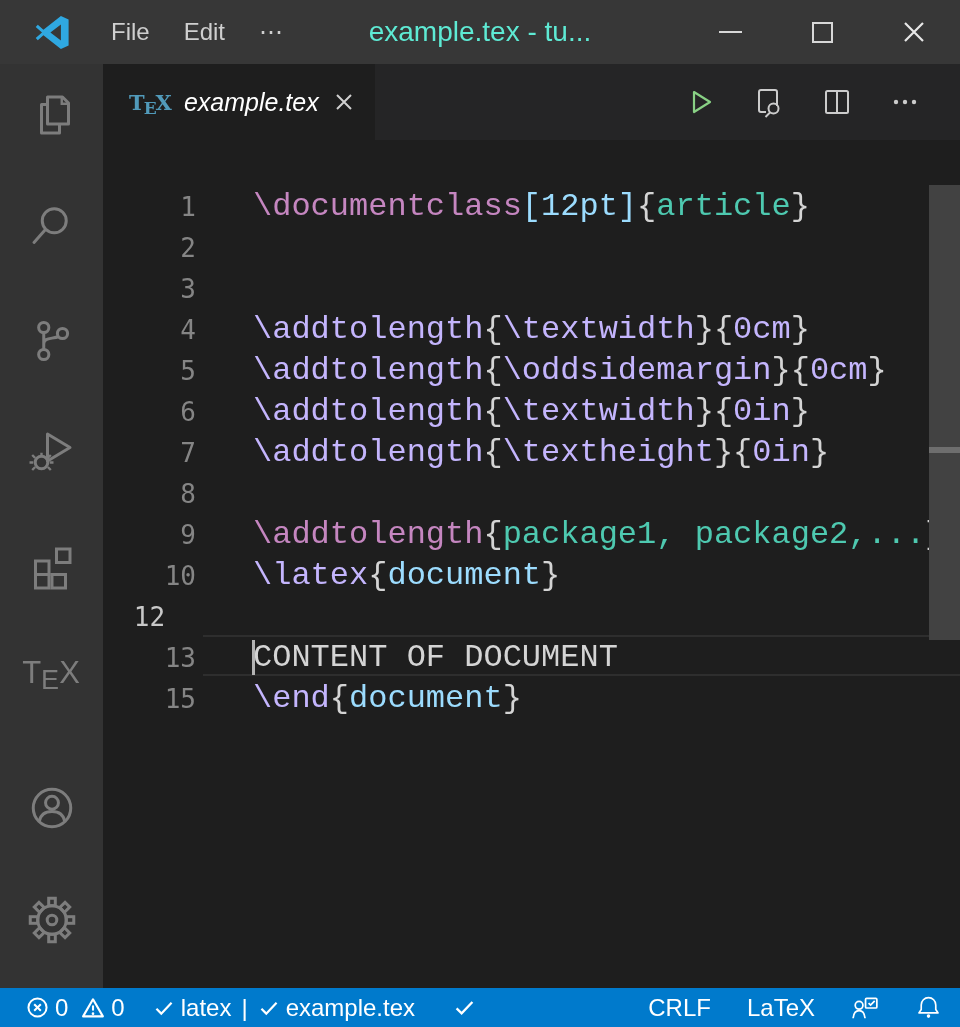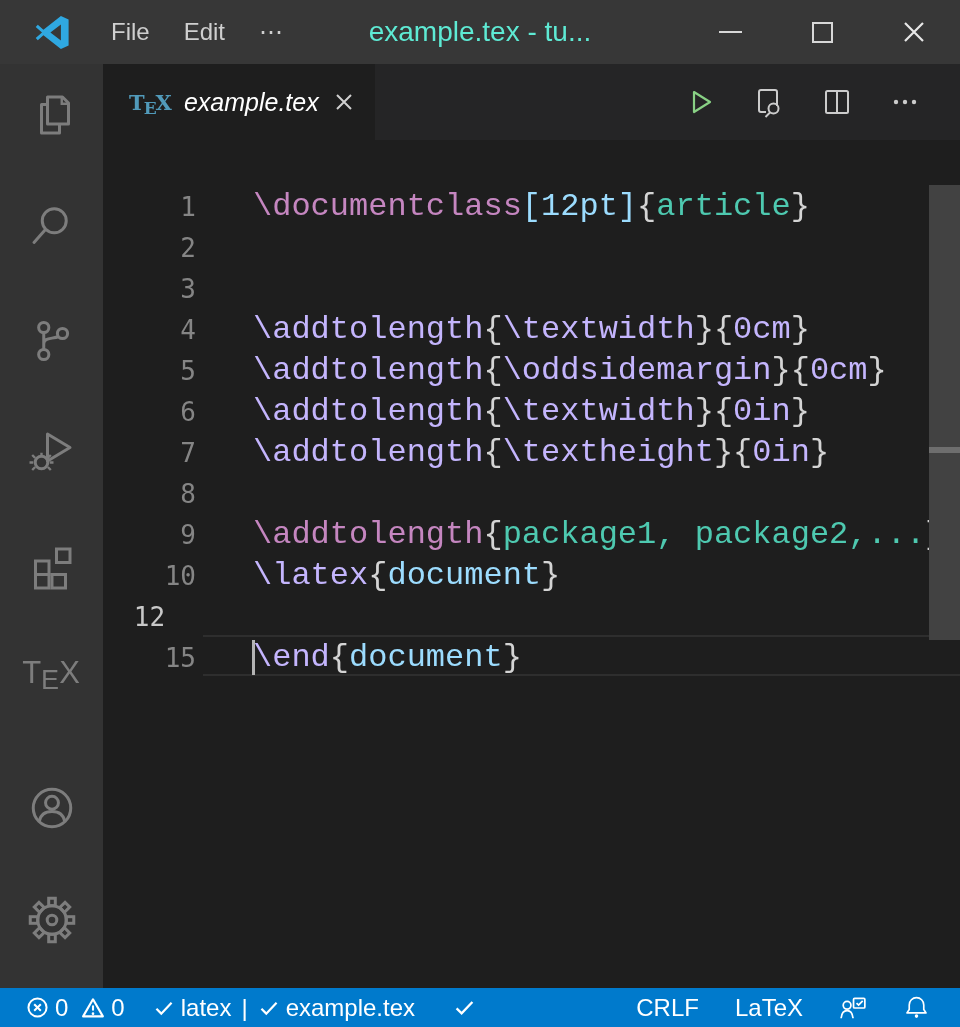--- a/index.html
+++ b/index.html
@@ -56,21 +56,21 @@
   .tok-yellow { color:#c4b5fd; } .tok-comment { color:#6A9955; } .tok-plain { color:#D4D4D4; }
   .current-line-box { position:absolute; left:100px; right:0; height:41px;
     border-top:2px solid #2e2e2e; border-bottom:2px solid #2e2e2e; pointer-events:none; }
   .cursor-caret { position:absolute; width:3px; height:35px; background:#b4b4b4; }
   .scroll-thumb { position:absolute; right:0; top:45px; width:31px; height:455px; background:#424242; }
   .scroll-marker { position:absolute; right:0; top:307px; width:31px; height:6px; background:#6e6e6e; }
   
   .statusbar { position:absolute; left:0; bottom:0; width:960px; height:39px; background:#007ACC;
     display:flex; align-items:center; font-size:24px; color:#ffffff; }
   .sb-left { display:flex; align-items:center; padding-left:26px; }
-  .sb-right { margin-left:auto; display:flex; align-items:center; gap:36px; padding-right:30px; }
+  .sb-right { margin-left:auto; display:flex; align-items:center; gap:36px; padding-right:18px; }
   .sb-item { display:flex; align-items:center; }
   .sb-gap6 { width:6px; } .sb-gap10 { width:10px; }
   .statusbar svg { display:block; }
 </style>
 </head>
 <body>
 
 <div class="screen">
 
   <div class="titlebar">
@@ -240,20 +240,24 @@
         </div>
         <div class="row">
           <div class="gutter-num">10</div>
           <div class="code"><span class="tok-yellow">\latex</span><span class="tok-plain">{</span><span class="tok-blue">document</span><span class="tok-plain">}</span></div>
         </div>
         <div class="row">
           <div class="gutter-num active">12</div>
           <div class="code"></div>
         </div>
         <div class="row">
+          <div class="gutter-num">13</div>
+          <div class="code"><span class="tok-plain">CONTENT OF DOCUMENT</span></div>
+        </div>
+        <div class="row">
           <div class="gutter-num">15</div>
           <div class="code"><span class="tok-yellow">\end</span><span class="tok-plain">{</span><span class="tok-blue">document</span><span class="tok-plain">}</span></div>
         </div>
       </div>
     <div class="cursor-caret" id="cursor-caret" style="left: 149px; top: 500px;"></div>
     <div class="scroll-thumb"></div>
     <div class="scroll-marker"></div>
   </div>
 
   <div class="statusbar">

